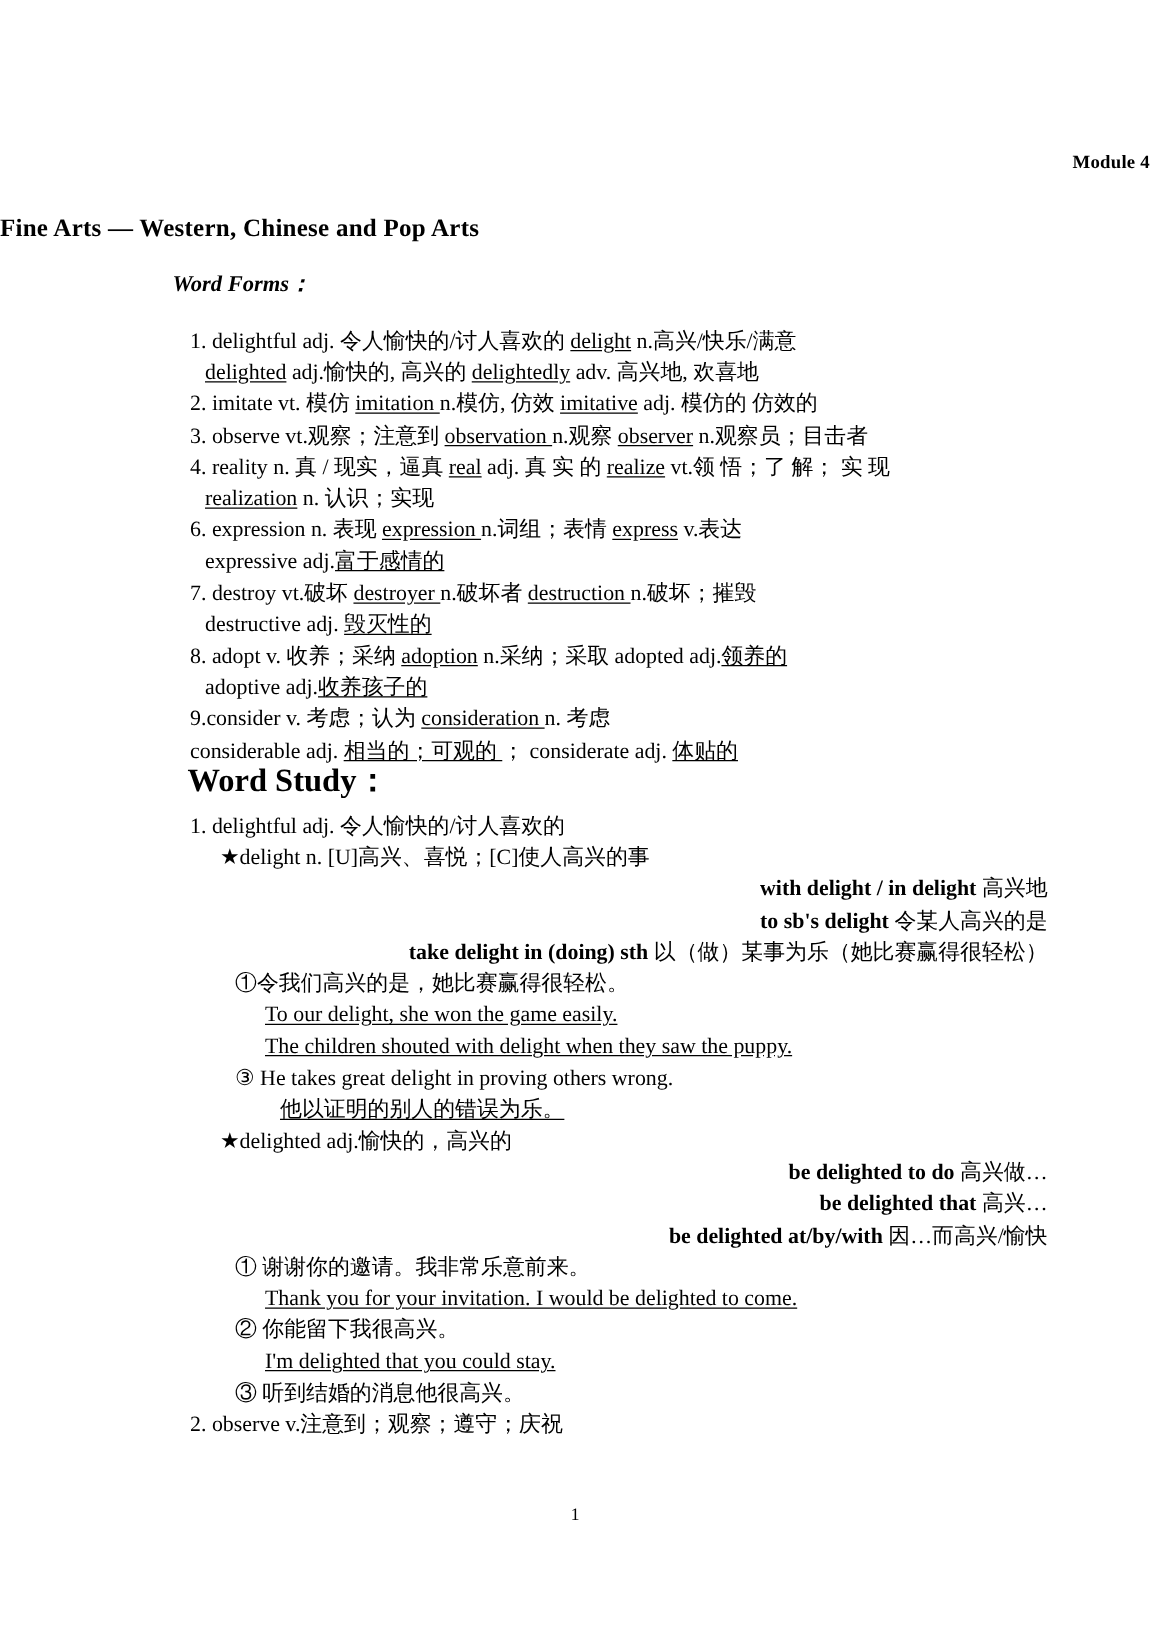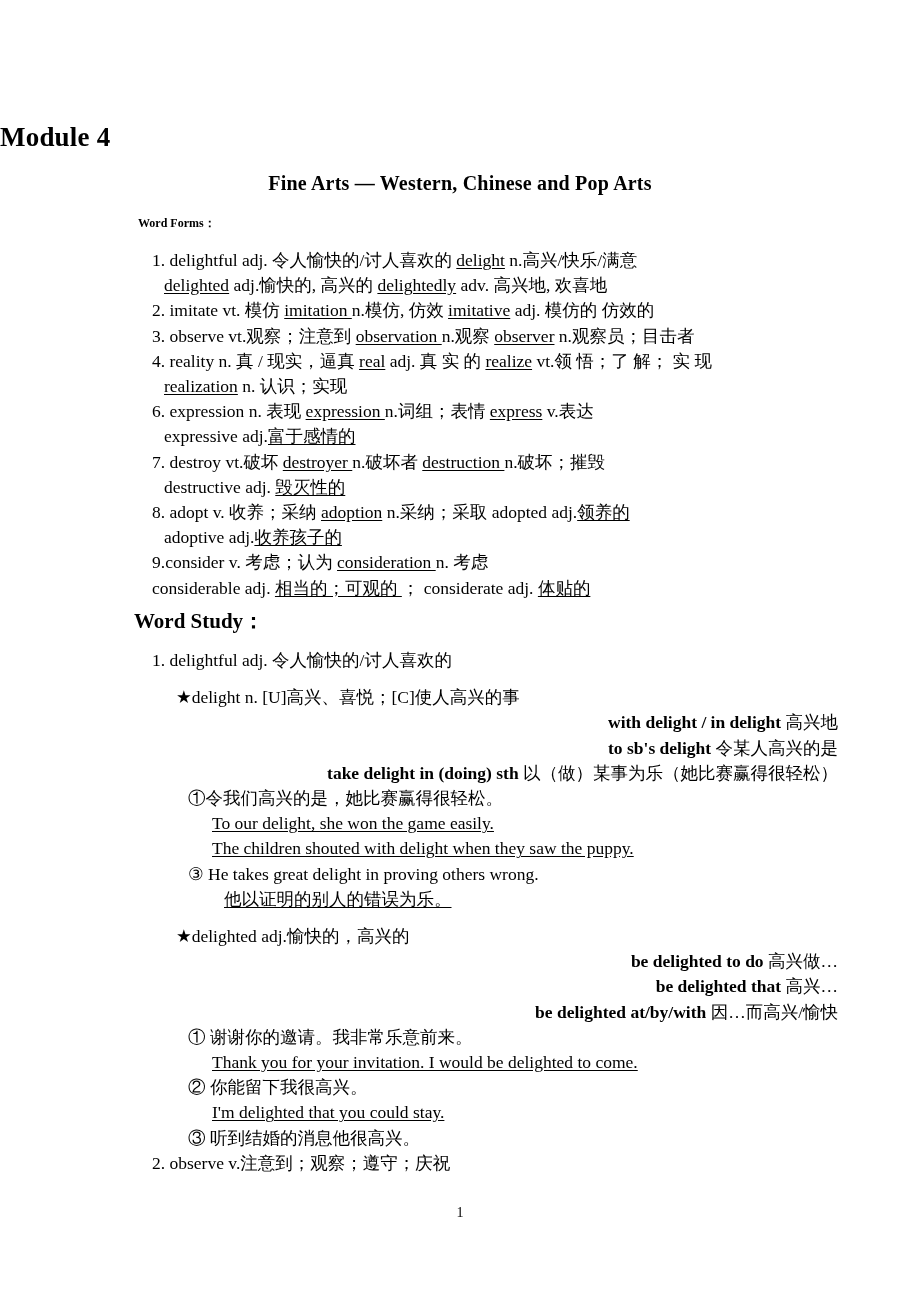--- a/index.html
+++ b/index.html
@@ -14,69 +14,69 @@
     background: #ffffff;
     font-family: "Liberation Serif", "DejaVu Serif", serif;
     color: #000000;
     box-sizing: border-box;
     overflow: hidden;
   }
   .title-main {
     position: absolute;
     left: 0; right: 0;
     top: 122px;
-    text-align: left;
+    text-align: right;
     font-weight: bold;
-    font-size: 27px;
+    font-size: 15px;
     letter-spacing: 0.2px;
   }
   .title-sub {
     position: absolute;
     left: 0; right: 0;
     top: 172px;
-    text-align: center;
     font-weight: bold;
     font-size: 20px;
     letter-spacing: 0.2px;
   }
   .section-head {
     position: absolute;
     font-weight: bold;
   }
   .section-head.forms {
     left: 138px;
     top: 215px;
-    font-size: 12px;
+    font-size: 18px;
+    font-style: italic;
   }
   .section-head.study {
-    left: 134px;
+    left: 150px;
     top: 607px;
-    font-size: 21px;
+    font-size: 26px;
   }
   .body-block {
     position: absolute;
     left: 138px;
     width: 700px;
   }
-  .body-block.forms { top: 248px; }
+  .body-block.forms { top: 260px; }
   .body-block.study { top: 648px; }
 
   .ln {
     font-size: 17.5px;
     line-height: 25.2px;
     white-space: nowrap;
   }
   u, .u {
     text-decoration: underline;
     text-underline-offset: 2px;
   }
   .b { font-weight: bold; }
   .i1  { padding-left: 14px; }
   .i2  { padding-left: 26px; }
-  .i3  { padding-left: 38px; margin-top: 12px; }
+  .i3  { padding-left: 38px; }
   .i4  { padding-left: 50px; }
   .i5  { padding-left: 62px; text-align: right; }
   .i6  { padding-left: 74px; }
   .i7  { padding-left: 86px; }
 
   .pageno {
     position: absolute;
     left: 0; right: 0;
     top: 1205px;
     text-align: center;

